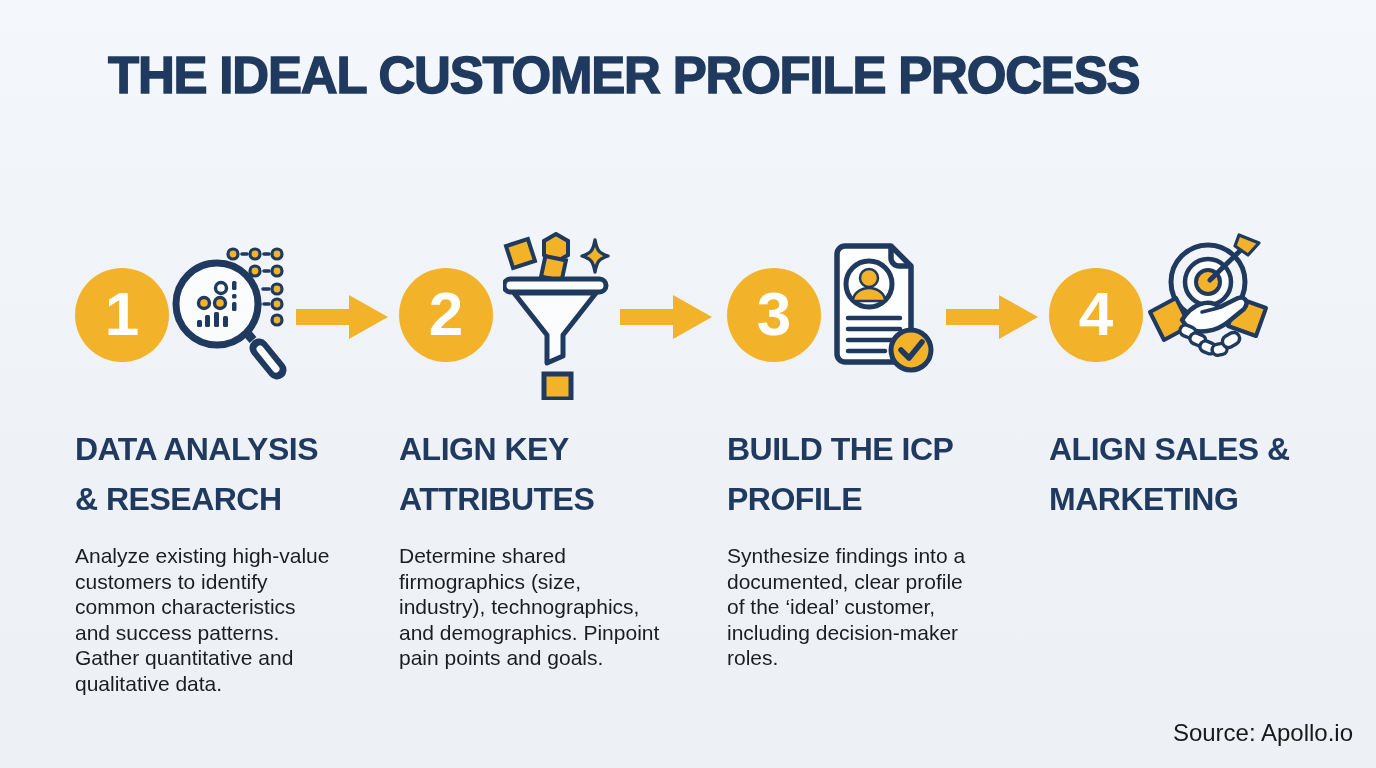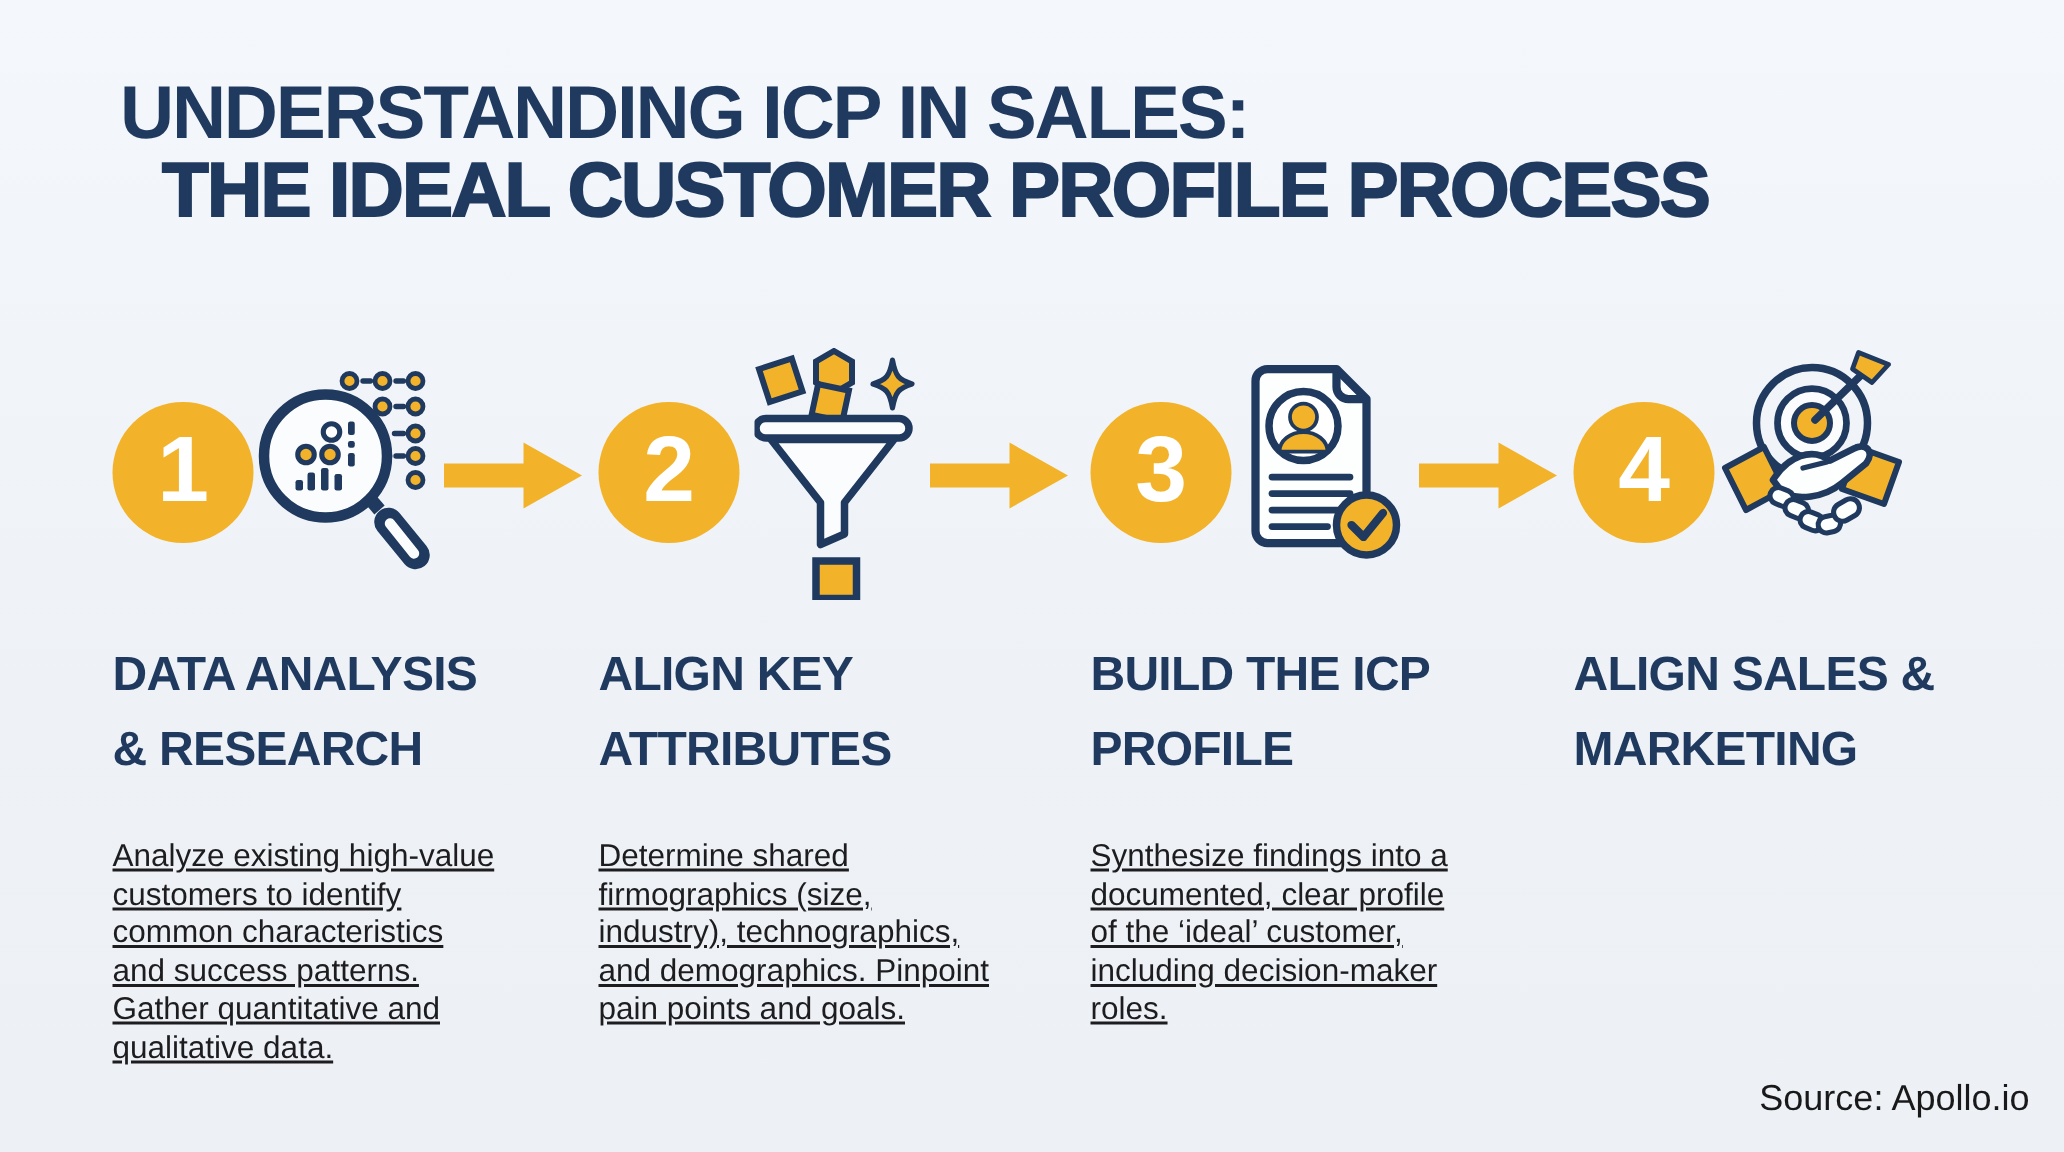--- a/index.html
+++ b/index.html
@@ -41,41 +41,39 @@
   .icon-2{ left:104px; top:0px; }
   .icon-3{ left:96px; top:10px; }
   .icon-4{ left:97px; top:0px; }
   .step-heading{
     margin-top:12px;
     font-size:32px; font-weight:bold; color:#1f3a5e;
     line-height:50px; letter-spacing:-0.5px;
     white-space:pre-line;
   }
   .step-desc{
-    margin-top:34px;
+    margin-top:19px;
     font-size:21px; color:#1d1d1f; line-height:25.5px;
     white-space:pre-line;
-    text-decoration:underline;
   }
   
   .flow-arrow{ position:absolute; top:288px; }
   .arrow-1{ left:296px; } .arrow-2{ left:620px; } .arrow-3{ left:946px; }
   
   .source-line{
     position:absolute; top:719px; right:23px;
     font-size:24px; color:#191919;
   }
 </style>
 </head>
 <body>
 
 <div class="canvas">
 
   <div class="title-block">
-    <div class="title-line1">UNDERSTANDING ICP IN SALES:</div>
     <div class="title-line2">THE IDEAL CUSTOMER PROFILE PROCESS</div>
   </div>
 
   <div class="step-col col-1">
     <div class="icon-row">
       <div class="num-badge">1</div>
       <svg class="step-icon icon-1" width="128" height="162" viewBox="0 0 128 162">
 
         <g stroke="#1f3a5e" stroke-width="3.2" fill="#f2b32a">
           <circle cx="62" cy="18" r="5"></circle>

